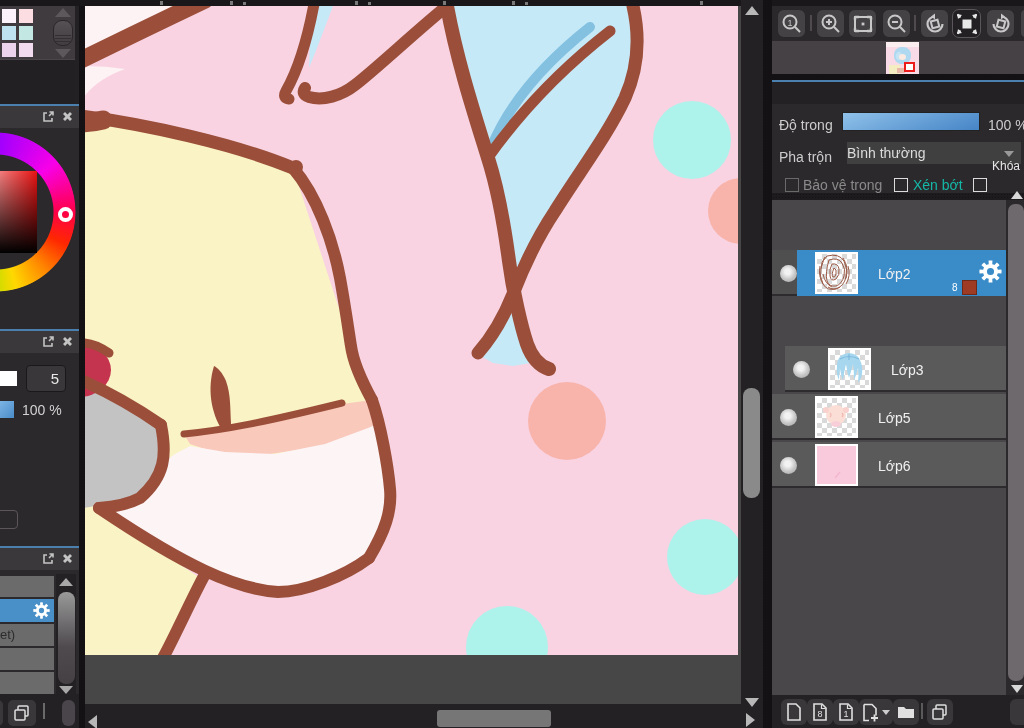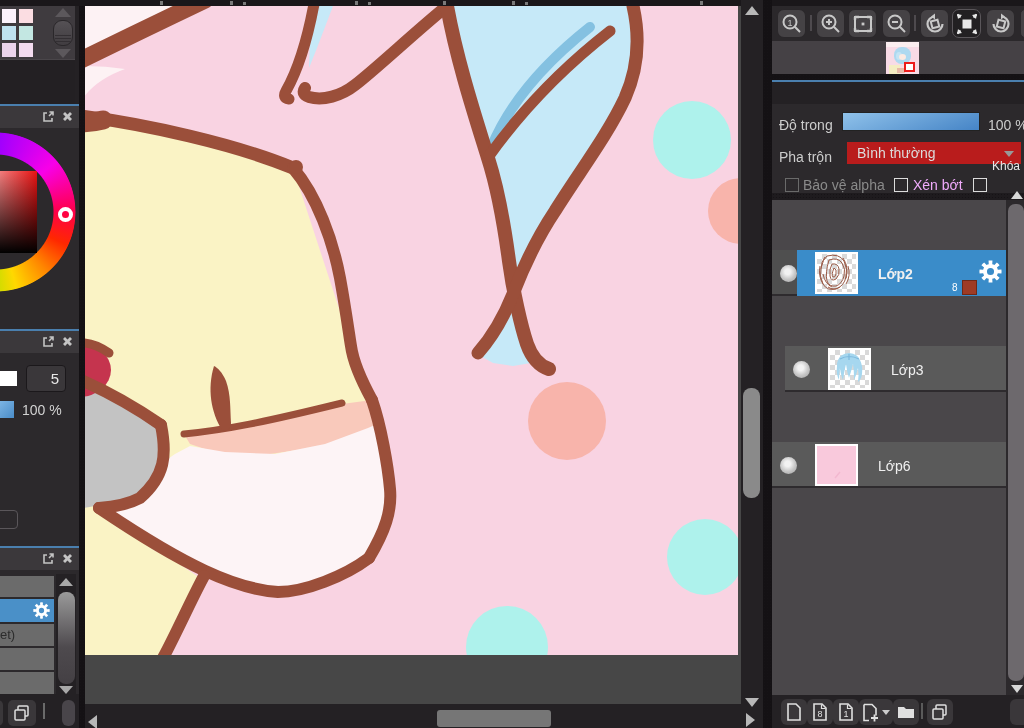--- a/index.html
+++ b/index.html
@@ -321,27 +321,27 @@
     </div>
   </div>
 
   <div class="abs dots" style="left:0;top:74px;width:252px;height:6px;background-color:#141114;"></div>
   <div class="abs blueline" style="left:0;top:80px;width:252px;"></div>
   <div class="abs" style="left:0;top:104px;width:280px;height:96px;background:#2c292c;">
     <div class="abs" style="left:7px;top:13px;color:#cccccc;font-size:14px;">Độ trong</div>
     <div class="abs" style="left:70px;top:8px;width:138px;height:19px;border:1px solid #222;background:linear-gradient(160deg,#90c2ea,#4584c6);"></div>
     <div class="abs" style="left:216px;top:13px;color:#cccccc;font-size:14px;">100 %</div>
     <div class="abs" style="left:7px;top:45px;color:#cccccc;font-size:14px;">Pha trộn</div>
-    <div class="abs" style="left:75px;top:38px;width:174px;height:22px;background:#b91c1c;color:#dcdcdc;font-size:14px;line-height:22px;padding-left:10px;">Bình thường
+    <div class="abs" style="left:75px;top:38px;width:174px;height:22px;background:#404040;color:#dcdcdc;font-size:14px;line-height:22px;padding-left:0;">Bình thường
       <div class="abs" style="right:7px;top:9px;width:0;height:0;border-left:5px solid transparent;border-right:5px solid transparent;border-top:6px solid #999;"></div>
     </div>
     <div class="abs cb" style="left:13px;top:74px;border-color:#6a6a6a;"></div>
-    <div class="abs" style="left:31px;top:73px;color:#8a8a8a;font-size:14px;">Bảo vệ alpha</div>
+    <div class="abs" style="left:31px;top:73px;color:#8a8a8a;font-size:14px;">Bảo vệ trong</div>
     <div class="abs cb" style="left:122px;top:74px;"></div>
-    <div class="abs" style="left:141px;top:73px;color:#f0abfc;font-size:14px;">Xén bớt</div>
+    <div class="abs" style="left:141px;top:73px;color:#14b8a6;font-size:14px;">Xén bớt</div>
     <div class="abs cb" style="left:201px;top:74px;"></div>
     <div class="abs" style="left:220px;top:55px;color:#e8e8e8;font-size:12px;">Khóa</div>
   </div>
 
   <div class="abs dots" style="left:0;top:193px;width:252px;height:7px;background-color:#1e1b1e;"></div>
 
   <div class="abs" style="left:0;top:200px;width:234px;height:495px;background:#4a474a;" id="layerlist">
 
 
     <div class="lrow" style="top:50px;background:#4f4f4f;">
@@ -354,38 +354,49 @@
         <path d="M15 10 q6 -1 7 5 q1 6 -3 10 q-5 3 -6 -3 q-1 -7 2 -12"></path>
         <path d="M17 14 q3 1 2 6 q-1 4 -3 3 q-2 -2 1 -9"></path>
         <path d="M6 20 q2 10 9 13"></path>
                 <path d="M26 4 q6 9 3 20"></path>
         <path d="M11 33 q6 4 12 0"></path>
                 <path d="M3 12 q-2 10 3 18"></path>
         <path d="M31 12 q3 10 -2 18"></path>
                 <path d="M8 3 q-4 5 -4 12"></path>
       </g>
             </svg></div>
-      <div class="lname" style="font-weight:bold;">Lớp2</div>
+      <div class="lname" style="font-weight:normal;">Lớp2</div>
       <div class="abs" style="left:180px;top:32px;color:#fff;font-size:10px;">8</div>
       <div class="abs" style="left:190px;top:30px;width:15px;height:15px;background:#9e3b25;border:1px solid #6e2918;"></div>
       <svg class="abs" style="left:207px;top:10px;" width="23" height="23" viewBox="0 0 22 22">
             <path fill="#fff" d="M 21.43 9.14 A 10.60 10.60 0 0 1 21.43 12.86 L 18.00 12.69 A 7.20 7.20 0 0 1 17.14 14.76 L 19.70 17.06 A 10.60 10.60 0 0 1 17.06 19.70 L 14.76 17.14 A 7.20 7.20 0 0 1 12.69 18.00 L 12.86 21.43 A 10.60 10.60 0 0 1 9.14 21.43 L 9.31 18.00 A 7.20 7.20 0 0 1 7.24 17.14 L 4.94 19.70 A 10.60 10.60 0 0 1 2.30 17.06 L 4.86 14.76 A 7.20 7.20 0 0 1 4.00 12.69 L 0.57 12.86 A 10.60 10.60 0 0 1 0.57 9.14 L 4.00 9.31 A 7.20 7.20 0 0 1 4.86 7.24 L 2.30 4.94 A 10.60 10.60 0 0 1 4.94 2.30 L 7.24 4.86 A 7.20 7.20 0 0 1 9.31 4.00 L 9.14 0.57 A 10.60 10.60 0 0 1 12.86 0.57 L 12.69 4.00 A 7.20 7.20 0 0 1 14.76 4.86 L 17.06 2.30 A 10.60 10.60 0 0 1 19.70 4.94 L 17.14 7.24 A 7.20 7.20 0 0 1 18.00 9.31 Z M 14.40 11.00 A 3.40 3.40 0 1 0 7.60 11.00 A 3.40 3.40 0 1 0 14.40 11.00 Z"></path>
           </svg>
     </div>
 
 
     <div class="lrow" style="top:146px;margin-left:13px;">
       <div class="leye"></div>
       <div class="lthumb"><svg width="39" height="38" viewBox="0 0 39 38">
         <path d="M8 10 Q10 4 19 3 Q28 4 30 10 Q33 16 32 24 Q31 30 28 32 Q29 24 28 18 Q26 26 24 30 Q24 20 23 14 Q21 22 19 28 Q17 22 16 14 Q14 22 13 30 Q11 26 10 18 Q9 24 9 30 Q6 24 7 16 Q7 12 8 10z" fill="#a6d7ef"></path>
         <path d="M10 9 Q19 4 29 9 M19 4 L19 10" stroke="#7db9dd" stroke-width="1.2" fill="none"></path>
       </svg></div>
       <div class="lname">Lớp3</div>
     </div>
 
+    <div class="lrow" style="top:194px;">
+      <div class="leye"></div>
+      <div class="lthumb"><svg width="39" height="38" viewBox="0 0 39 38">
+        <ellipse cx="19" cy="17" rx="10" ry="10" fill="#fbded6"></ellipse>
+        <circle cx="9" cy="12" r="3" fill="#f9d2ce"></circle>
+              <circle cx="29" cy="12" r="3" fill="#f9d2ce"></circle>
+        <ellipse cx="19" cy="26" rx="5" ry="3" fill="#f8cfd8"></ellipse>
+        <path d="M13 15 q2 2 0 4 M25 15 q2 2 0 4" stroke="#f0b8b0" stroke-width="1.2" fill="none"></path>
+      </svg></div>
+      <div class="lname">Lớp5</div>
+    </div>
 
     <div class="lrow" style="top:242px;">
       <div class="leye"></div>
       <div class="lthumb" style="background:#f9c9dc;"><svg width="43" height="42">
               <path d="M18 32 l5 -6" stroke="#f3b8d0" stroke-width="1.5"></path>
             </svg></div>
       <div class="lname">Lớp6</div>
     </div>
 
   </div>

